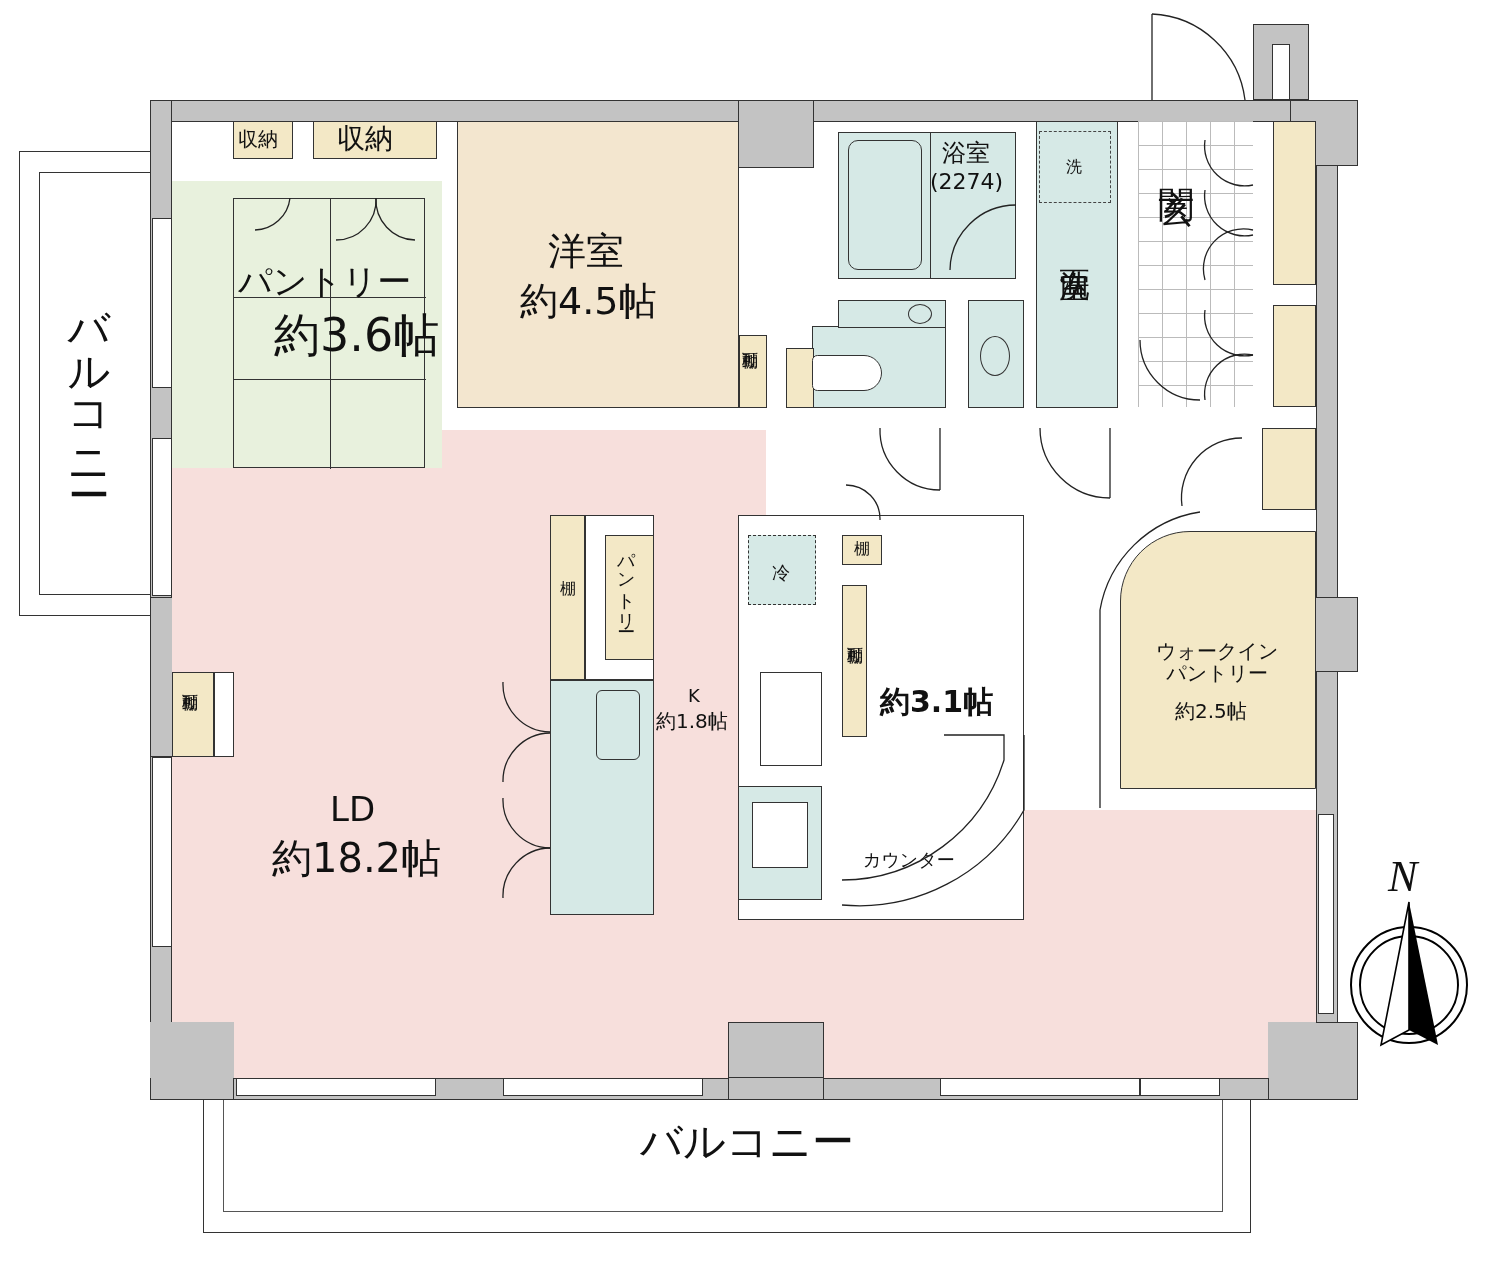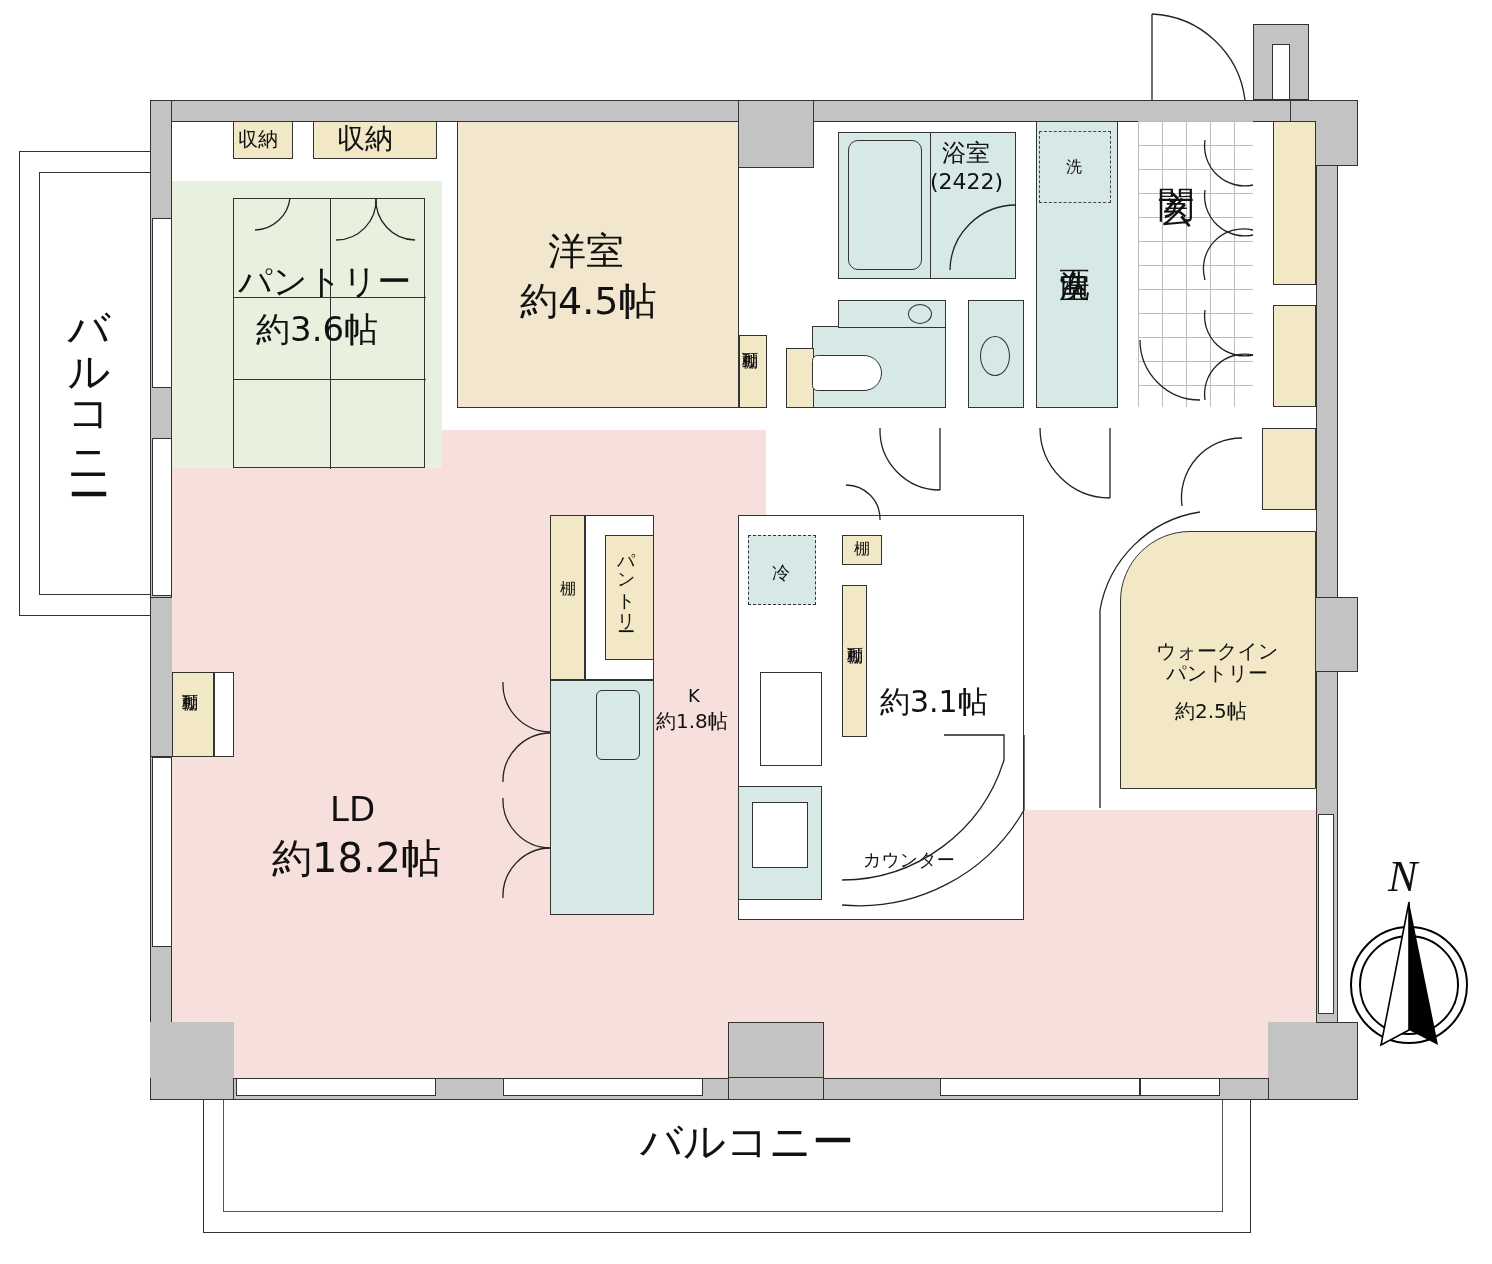--- a/index.html
+++ b/index.html
@@ -53,38 +53,38 @@
 <div class="lbl" style="left:330px;top:790px;font-size:34px;">LD</div>
 <div class="lbl" style="left:272px;top:836px;font-size:40px;">約18.2帖</div>
 
 <div class="abs tatami" style="left:172px;top:181px;width:270px;height:287px;"></div>
 <div class="abs" style="left:233px;top:198px;width:192px;height:270px;border:1px solid #333;">
   <div class="abs" style="left:96px;top:0;width:1px;height:270px;background:#333;"></div>
   <div class="abs" style="left:0;top:98px;width:192px;height:1px;background:#333;"></div>
   <div class="abs" style="left:0;top:180px;width:192px;height:1px;background:#333;"></div>
 </div>
 <div class="lbl" style="left:238px;top:262px;font-size:34px;">パントリー</div>
-<div class="lbl" style="left:256px;top:310px;font-size:34px;">約3.6帖</div>
+<div class="lbl" style="left:274px;top:310px;font-size:46px;">約3.6帖</div>
 
 <div class="abs room store" style="left:233px;top:121px;width:60px;height:38px;"></div>
 <div class="lbl" style="left:238px;top:128px;font-size:20px;">収納</div>
 <div class="abs room store" style="left:313px;top:121px;width:124px;height:38px;"></div>
 <div class="lbl" style="left:337px;top:123px;font-size:28px;">収納</div>
 
 <div class="abs room wood" style="left:457px;top:121px;width:282px;height:287px;"></div>
 <div class="lbl" style="left:548px;top:230px;font-size:38px;">洋室</div>
 <div class="lbl" style="left:520px;top:280px;font-size:38px;">約4.5帖</div>
 <div class="abs room store" style="left:739px;top:335px;width:28px;height:73px;"></div>
 <div class="lbl" style="left:741px;top:340px;font-size:16px;writing-mode:vertical-rl;text-orientation:upright;">可動棚</div>
 
 <div class="abs room wet" style="left:838px;top:132px;width:178px;height:147px;"></div>
 <div class="abs" style="left:848px;top:140px;width:74px;height:130px;border:1px solid #333;border-radius:10px;"></div>
 <div class="abs" style="left:930px;top:132px;width:1px;height:147px;background:#333;"></div>
 <div class="lbl" style="left:942px;top:140px;font-size:24px;">浴室</div>
-<div class="lbl" style="left:930px;top:170px;font-size:22px;">(2422)</div>
+<div class="lbl" style="left:930px;top:170px;font-size:22px;">(2274)</div>
 
 <div class="abs room wet" style="left:1036px;top:121px;width:82px;height:287px;"></div>
 <div class="abs" style="left:1039px;top:131px;width:72px;height:72px;border:1px dashed #444;"></div>
 <div class="lbl" style="left:1066px;top:158px;font-size:16px;">洗</div>
 <div class="lbl v" style="left:1058px;top:246px;font-size:30px;">洗面室</div>
 <div class="abs room wet" style="left:968px;top:300px;width:56px;height:108px;"></div>
 <div class="abs" style="left:980px;top:336px;width:30px;height:40px;border:1px solid #333;border-radius:50%;"></div>
 
 <div class="abs room wet" style="left:812px;top:326px;width:134px;height:82px;"></div>
 <div class="abs room wet" style="left:838px;top:300px;width:108px;height:28px;"></div>
@@ -111,21 +111,21 @@
 <div class="abs" style="left:738px;top:515px;width:286px;height:405px;background:#fff;border:1px solid #333;"></div>
 <div class="abs room wet" style="left:748px;top:535px;width:68px;height:70px;border-style:dashed;"></div>
 <div class="lbl" style="left:772px;top:563px;font-size:18px;">冷</div>
 <div class="abs room" style="left:760px;top:672px;width:62px;height:94px;background:#fff;"></div>
 <div class="abs room wet" style="left:738px;top:786px;width:84px;height:114px;"></div>
 <div class="abs" style="left:752px;top:802px;width:56px;height:66px;border:1px solid #333;background:#fff;"></div>
 <div class="abs room store" style="left:842px;top:535px;width:40px;height:30px;"></div>
 <div class="lbl" style="left:854px;top:540px;font-size:16px;">棚</div>
 <div class="abs room store" style="left:842px;top:585px;width:25px;height:152px;"></div>
 <div class="lbl v" style="left:846px;top:635px;font-size:16px;">可動棚</div>
-<div class="lbl" style="left:880px;top:685px;font-size:30px;">約3.1帖</div>
+<div class="lbl" style="left:880px;top:685px;font-size:30px;font-weight:bold;">約3.1帖</div>
 <div class="lbl" style="left:856px;top:850px;font-size:18px;margin-left:7px;">カウンター</div>
 
 <div class="abs store" style="left:1120px;top:531px;width:196px;height:258px;border:1px solid #333;border-radius:70px 0 0 0;"></div>
 <div class="lbl" style="left:1156px;top:640px;font-size:20px;">ウォークイン
 パントリー</div>
 <div class="lbl" style="left:1175px;top:700px;font-size:20px;">約2.5帖</div>
 
 <div class="abs room store" style="left:172px;top:672px;width:42px;height:85px;"></div>
 <div class="abs" style="left:214px;top:672px;width:20px;height:85px;background:#fff;border:1px solid #333;"></div>
 <div class="lbl v" style="left:181px;top:682px;font-size:16px;">可動棚</div>

